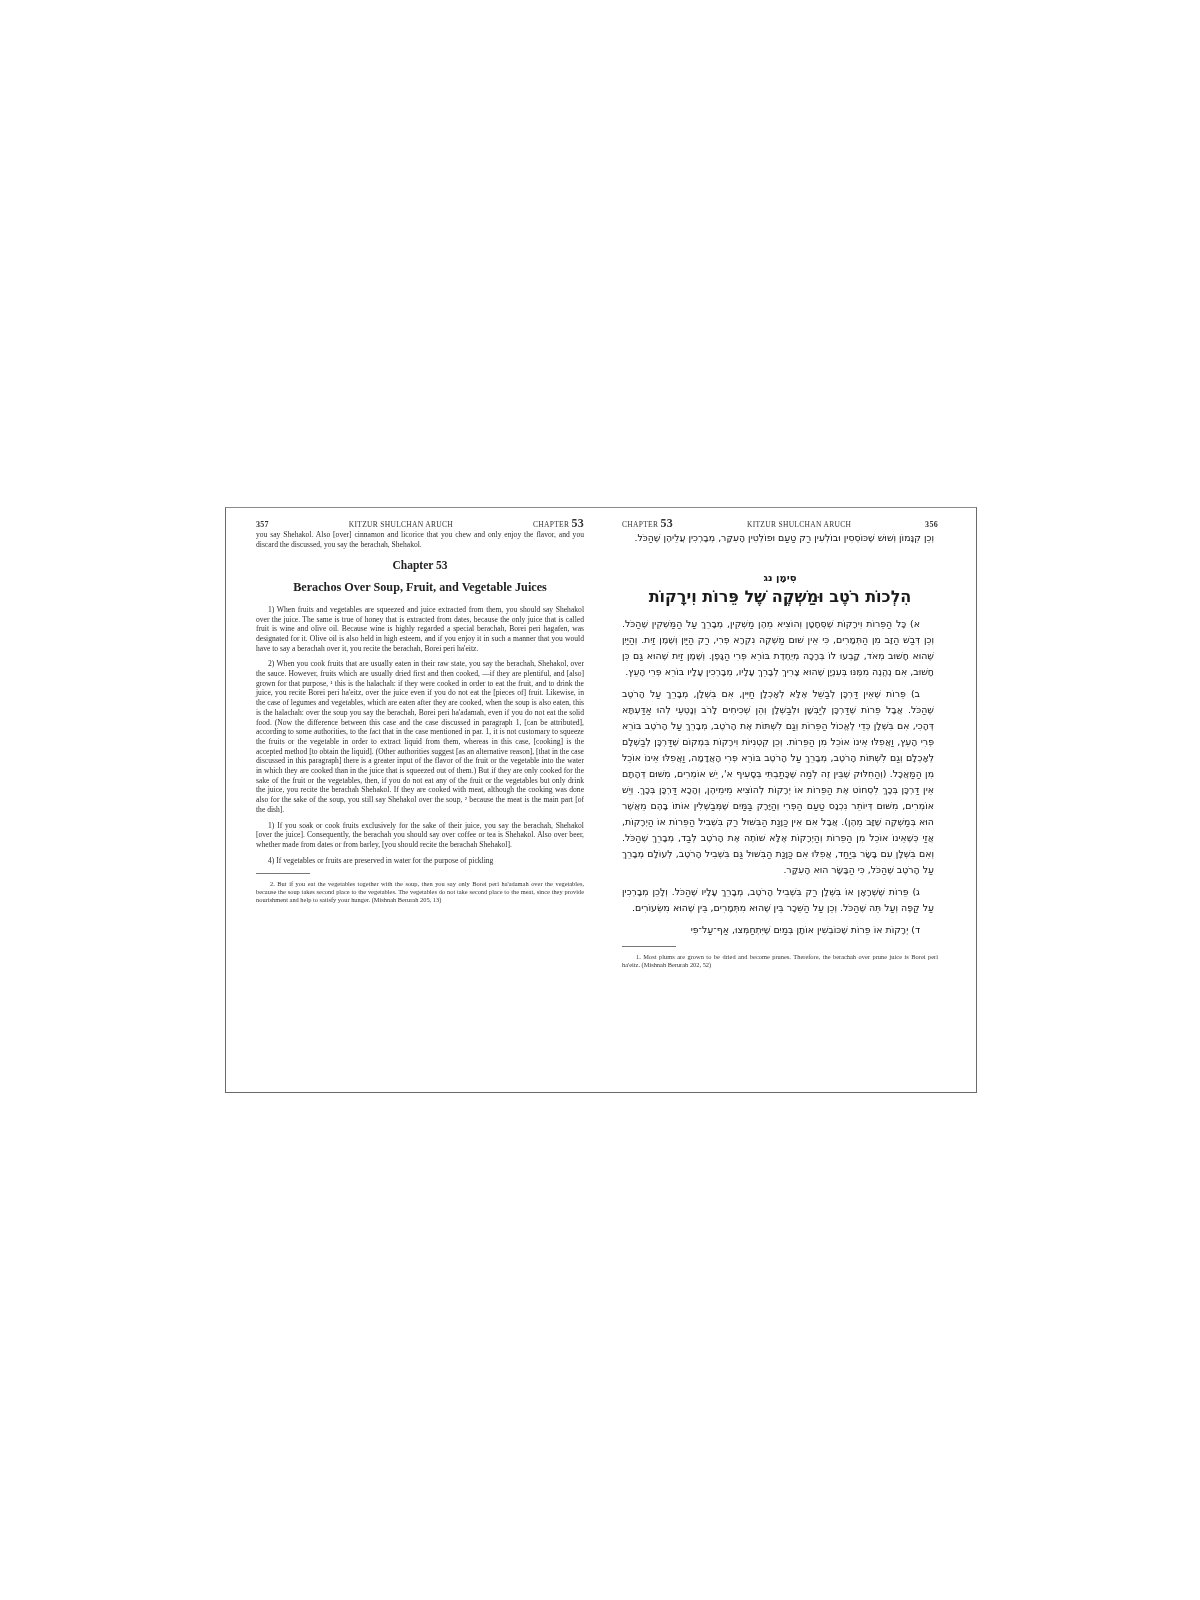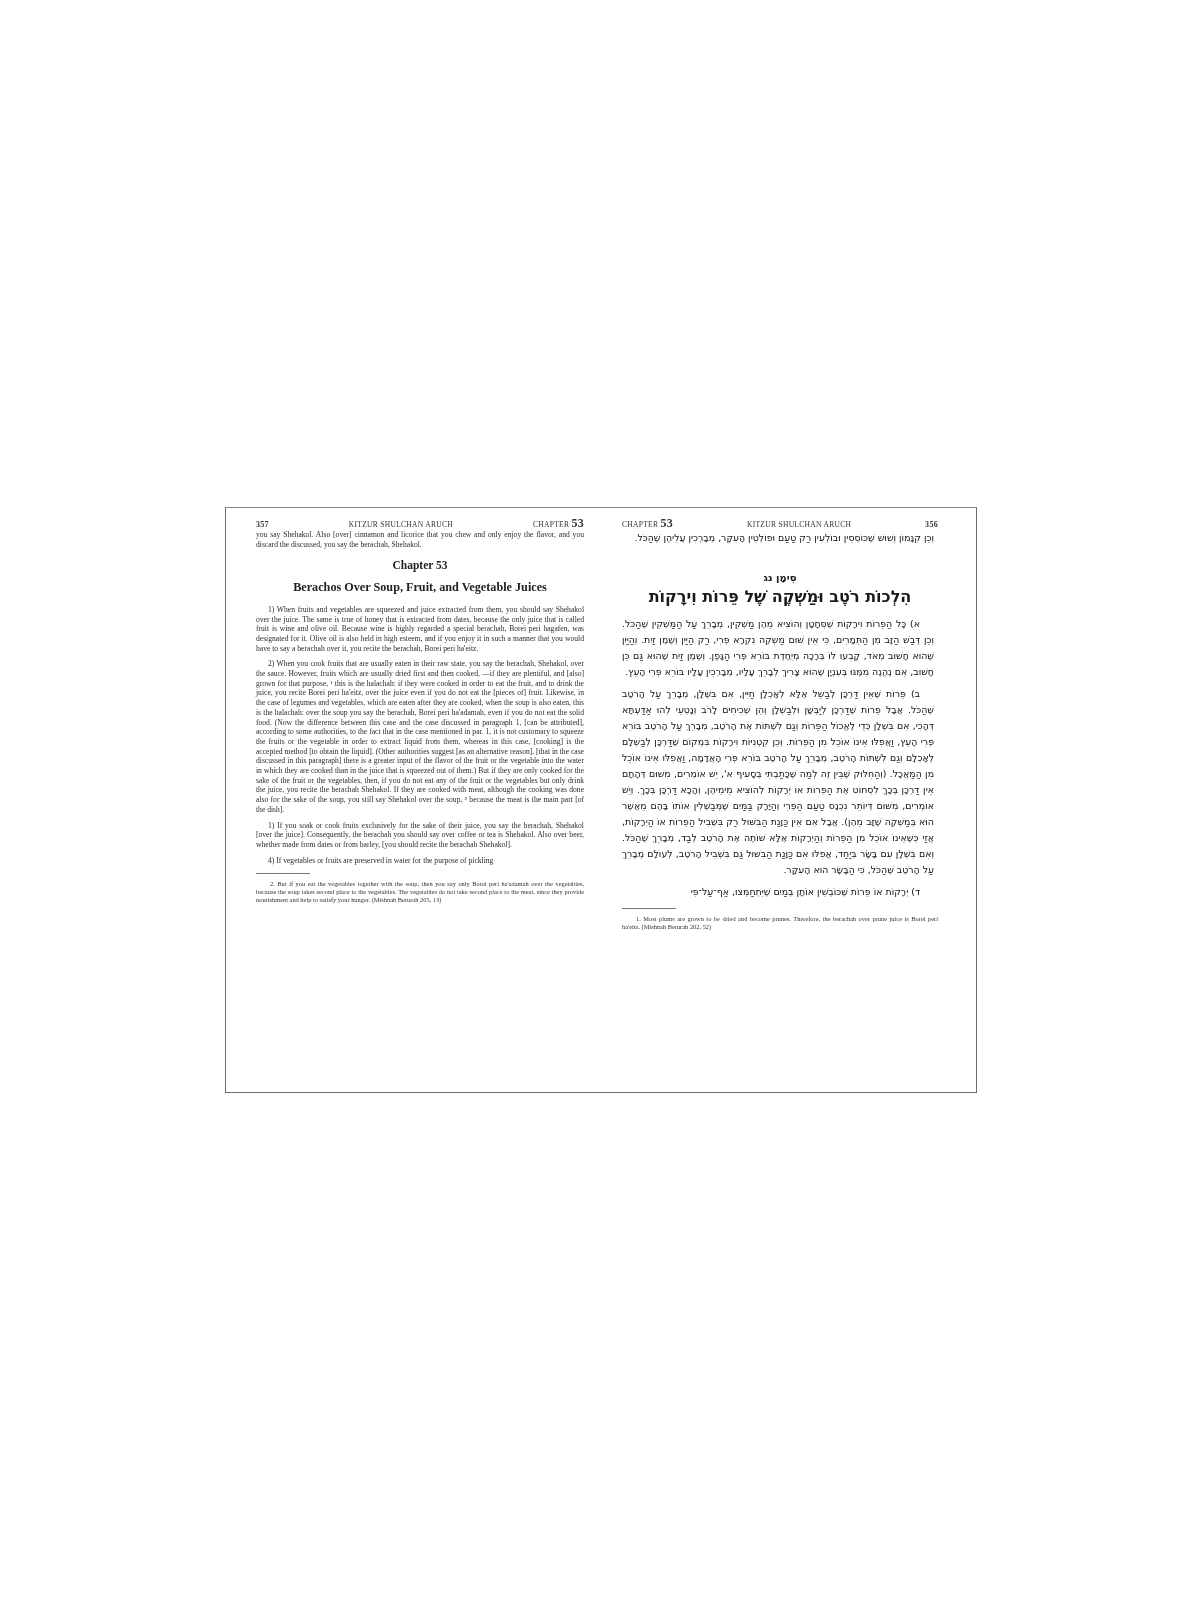--- a/index.html
+++ b/index.html
@@ -55,19 +55,20 @@
       <span class="num">356</span>
     </div>
     <div class="he-text">
       <p>וְכֵן קִנָּמוֹן וְשׁוּשׁ שֶׁכּוֹסְסִין וּבוֹלְעִין רַק טַעַם וּפוֹלְטִין הָעִקָּר, מְבָרְכִין עֲלֵיהֶן שֶׁהַכֹּל.</p>
     </div>
     <div class="siman">סִימָן נג</div>
     <div class="halachos-title">הִלְכוֹת רֹטֶב וּמַשְׁקֶה שֶׁל פֵּרוֹת וִירָקוֹת</div>
     <div class="he-text">
       <p class="para">א) כָּל הַפֵּרוֹת וִירָקוֹת שֶׁסְּחָטָן וְהוֹצִיא מֵהֶן מַשְׁקִין, מְבָרֵךְ עַל הַמַּשְׁקִין שֶׁהַכֹּל. וְכֵן דְּבַשׁ הַזָּב מִן הַתְּמָרִים, כִּי אֵין שׁוּם מַשְׁקֶה נִקְרָא פְּרִי, רַק הַיַּיִן וְשֶׁמֶן זַיִת. וְהַיַּיִן שֶׁהוּא חָשׁוּב מְאֹד, קָבְעוּ לוֹ בְּרָכָה מְיֻחֶדֶת בּוֹרֵא פְּרִי הַגָּפֶן. וְשֶׁמֶן זַיִת שֶׁהוּא גַּם כֵּן חָשׁוּב, אִם נֶהֱנֶה מִמֶּנּוּ בְּעִנְיָן שֶׁהוּא צָרִיךְ לְבָרֵךְ עָלָיו, מְבָרְכִין עָלָיו בּוֹרֵא פְּרִי הָעֵץ.</p>
       <p class="para">ב) פֵּרוֹת שֶׁאֵין דַּרְכָּן לְבַשֵּׁל אֶלָּא לְאָכְלָן חַיִּין, אִם בִּשְּׁלָן, מְבָרֵךְ עַל הָרֹטֶב שֶׁהַכֹּל. אֲבָל פֵּרוֹת שֶׁדַּרְכָּן לְיַבְּשָׁן וּלְבַשְּׁלָן וְהֵן שְׁכִיחִים לָרֹב וְנָטְעֵי לְהוּ אַדַּעְתָּא דְּהָכִי, אִם בִּשְּׁלָן כְּדֵי לֶאֱכוֹל הַפֵּרוֹת וְגַם לִשְׁתּוֹת אֶת הָרֹטֶב, מְבָרֵךְ עַל הָרֹטֶב בּוֹרֵא פְּרִי הָעֵץ, וַאֲפִלּוּ אֵינוֹ אוֹכֵל מִן הַפֵּרוֹת. וְכֵן קִטְנִיּוֹת וִירָקוֹת בִּמְקוֹם שֶׁדַּרְכָּן לְבַשְּׁלָם לְאָכְלָם וְגַם לִשְׁתּוֹת הָרֹטֶב, מְבָרֵךְ עַל הָרֹטֶב בּוֹרֵא פְּרִי הָאֲדָמָה, וַאֲפִלּוּ אֵינוֹ אוֹכֵל מִן הַמַּאֲכָל. (וְהַחִלּוּק שֶׁבֵּין זֶה לְמַה שֶּׁכָּתַבְתִּי בְּסָעִיף א', יֵשׁ אוֹמְרִים, מִשּׁוּם דְּהָתָם אֵין דַּרְכָּן בְּכָךְ לִסְחוֹט אֶת הַפֵּרוֹת אוֹ יְרָקוֹת לְהוֹצִיא מֵימֵיהֶן, וְהָכָא דַּרְכָּן בְּכָךְ. וְיֵשׁ אוֹמְרִים, מִשּׁוּם דְּיוֹתֵר נִכְנָס טַעַם הַפְּרִי וְהַיָּרָק בַּמַּיִם שֶׁמְּבַשְּׁלִין אוֹתוֹ בָּהֶם מֵאֲשֶׁר הוּא בְּמַשְׁקֶה שֶׁזָּב מֵהֶן). אֲבָל אִם אֵין כַּוָּנַת הַבִּשּׁוּל רַק בִּשְׁבִיל הַפֵּרוֹת אוֹ הַיְרָקוֹת, אֲזַי כְּשֶׁאֵינוֹ אוֹכֵל מִן הַפֵּרוֹת וְהַיְרָקוֹת אֶלָּא שׁוֹתֶה אֶת הָרֹטֶב לְבַד, מְבָרֵךְ שֶׁהַכֹּל. וְאִם בִּשְּׁלָן עִם בָּשָׂר בְּיַחַד, אֲפִלּוּ אִם כַּוָּנַת הַבִּשּׁוּל גַּם בִּשְׁבִיל הָרֹטֶב, לְעוֹלָם מְבָרֵךְ עַל הָרֹטֶב שֶׁהַכֹּל, כִּי הַבָּשָׂר הוּא הָעִקָּר.</p>
+      <p class="para">ג) פֵּרוֹת שֶׁשְּׁרָאָן אוֹ בִּשְּׁלָן רַק בִּשְׁבִיל הָרֹטֶב, מְבָרֵךְ עָלָיו שֶׁהַכֹּל. וְלָכֵן מְבָרְכִין עַל קַפֶּה וְעַל תֵּה שֶׁהַכֹּל. וְכֵן עַל הַשֵּׁכָר בֵּין שֶׁהוּא מִתְּמָרִים, בֵּין שֶׁהוּא מִשְּׂעוֹרִים.</p>
       <p class="para">ד) יְרָקוֹת אוֹ פֵּרוֹת שֶׁכּוֹבְשִׁין אוֹתָן בְּמַיִם שֶׁיִּתְחַמְּצוּ, אַף־עַל־פִּי</p>
     </div>
     <div class="footnote-rule"></div>
     <div class="footnote">1. Most plums are grown to be dried and become prunes. Therefore, the berachah over prune juice is Borei peri ha'eitz. (Mishnah Berurah 202, 52)</div>
   </div>
 
 </div>
 
 </body></html>

